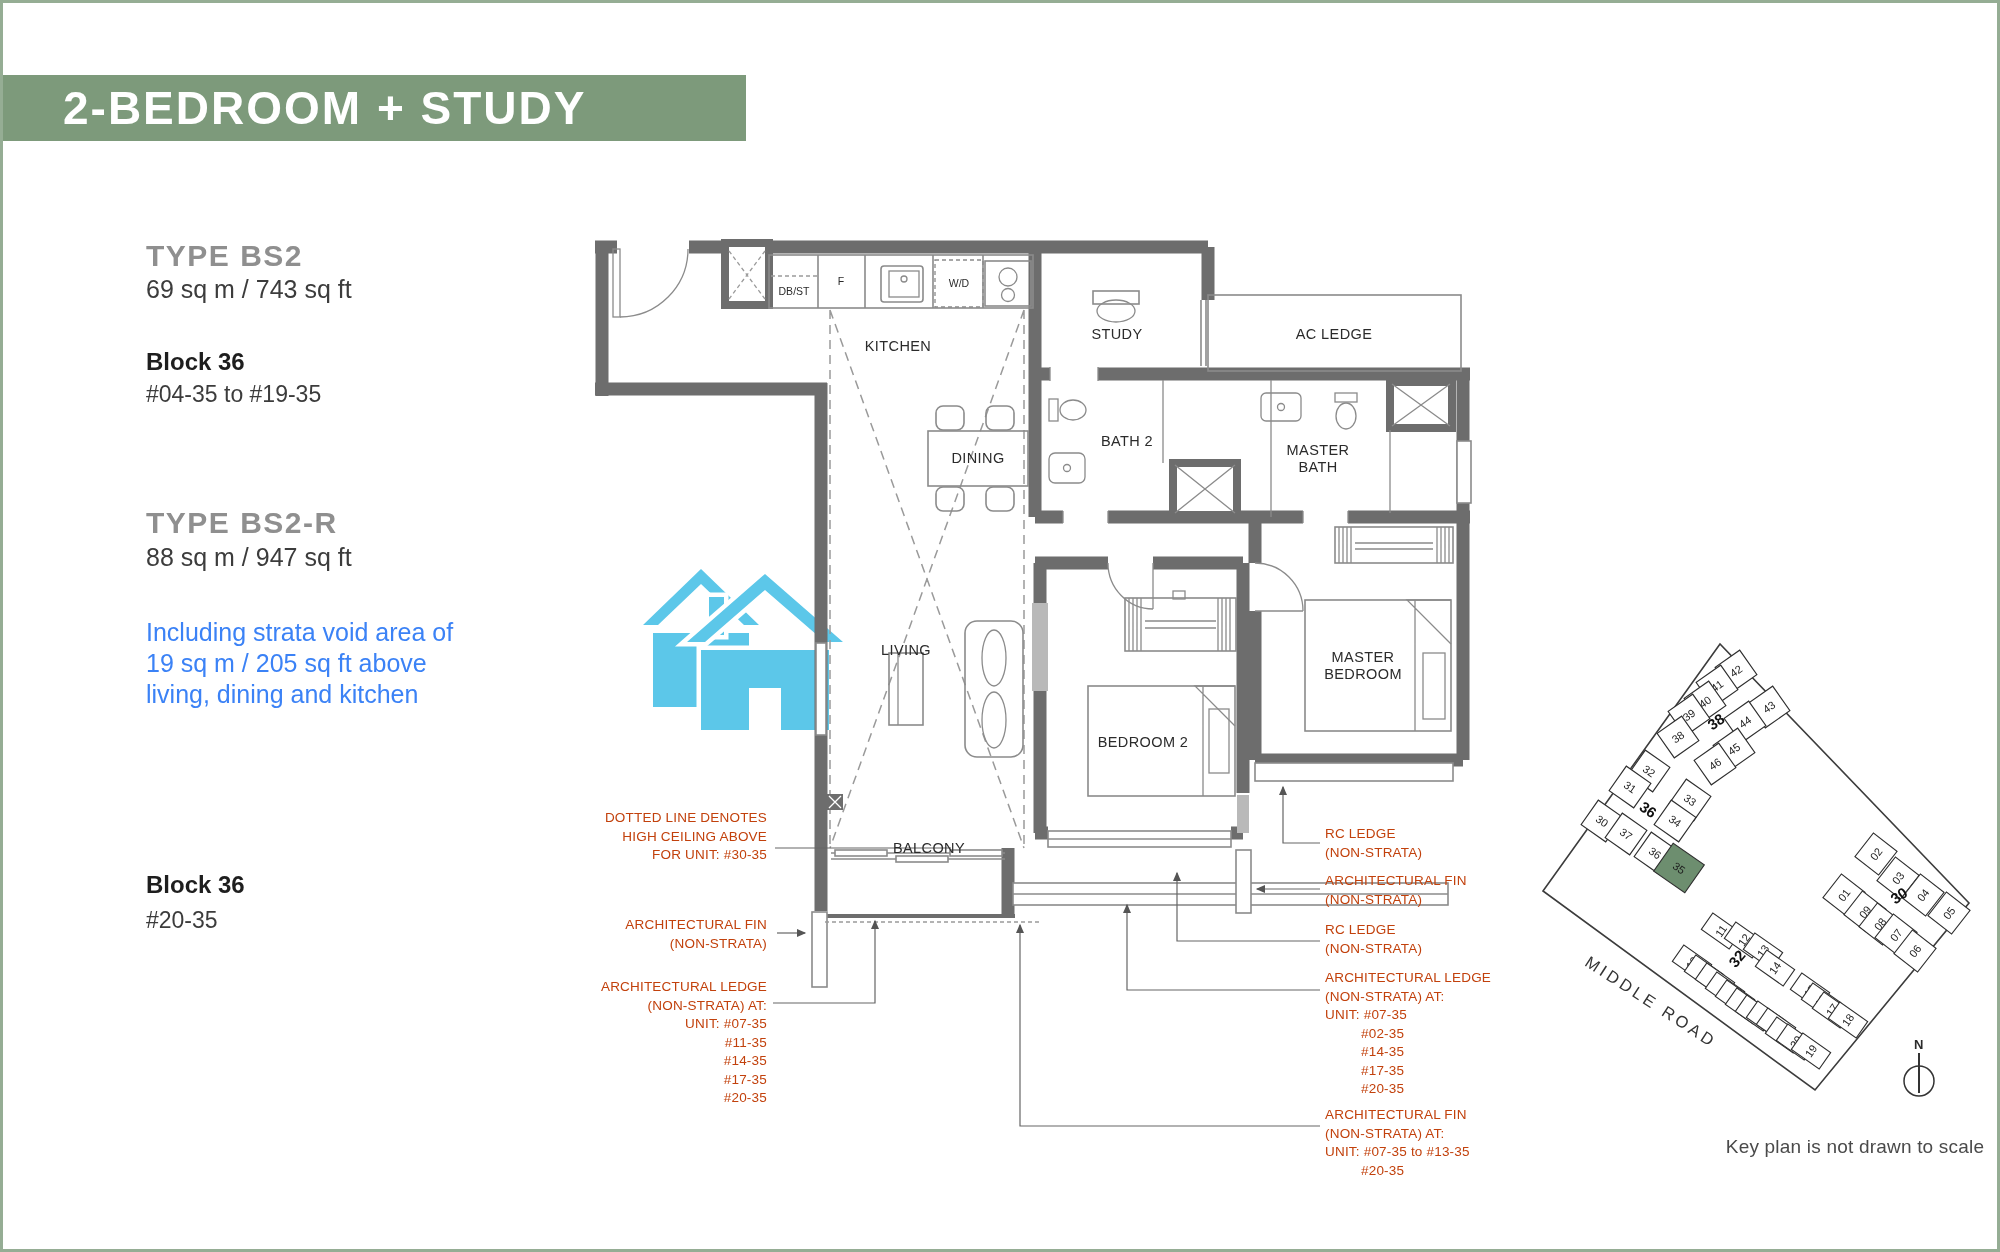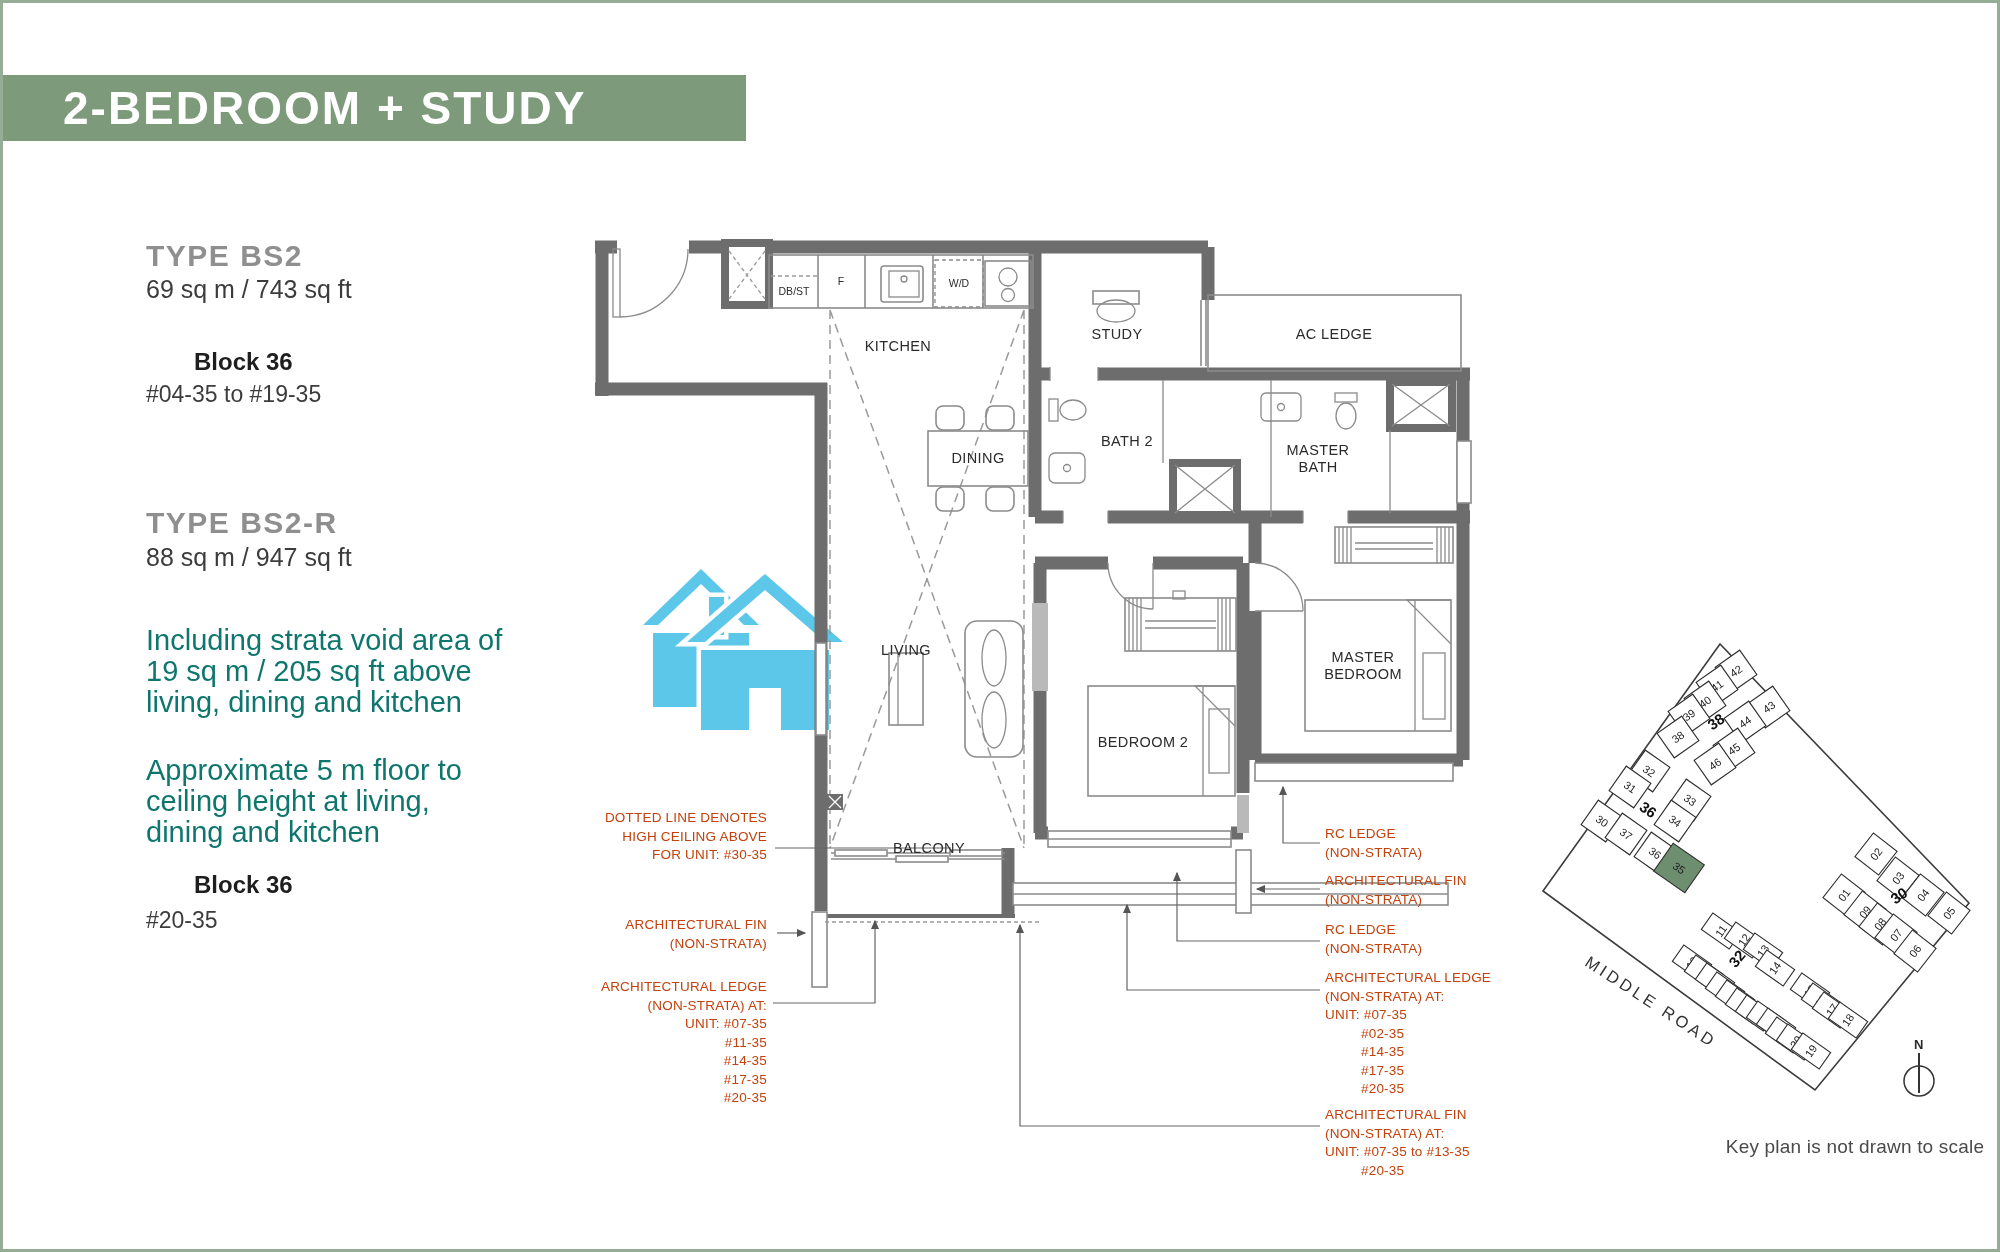--- a/index.html
+++ b/index.html
@@ -9,23 +9,23 @@
   html,body{margin:0;padding:0;background:#fff;}
   .page{position:relative;width:2000px;height:1252px;background:#fff;
         border:3px solid var(--border);box-sizing:border-box;overflow:hidden;
         font-family:"Liberation Sans",sans-serif;}
   .banner{position:absolute;left:0;top:72px;width:743px;height:66px;background:var(--accent);}
   .banner .t{padding-left:60px;line-height:66px;font-size:46px;font-weight:bold;
              color:#fff;letter-spacing:2px;white-space:nowrap;}
   .abs{position:absolute;white-space:nowrap;}
   .h-type{font-size:30px;font-weight:bold;color:#8f8f8f;letter-spacing:1.5px;}
   .h-area{font-size:25px;color:#3c3c3c;}
-  .h-block{font-size:24px;font-weight:bold;color:#1e1e1e;margin-left:48px;}
+  .h-block{font-size:24px;font-weight:bold;color:#1e1e1e;}
   .h-units{font-size:23px;color:#3c3c3c;}
-  .h-note{font-size:29px;color:#0f766e;line-height:31px;margin-top:8px;}
+  .h-note{font-size:25px;color:#3b82f6;line-height:31px;}
   .lbl{position:absolute;transform:translate(-50%,-50%);font-size:14.5px;color:#2b2b2b;
        letter-spacing:.4px;text-align:center;white-space:nowrap;line-height:17px;}
   .lbl-dbst,.lbl-fridge,.lbl-wd{font-size:10.5px;letter-spacing:0;}
   .lbl-middleroad{font-size:16.5px;letter-spacing:3.5px;color:#333;
        transform:translate(-50%,-50%) rotate(33deg);}
   .lbl-northn{font-size:13px;font-weight:bold;}
   .lbl-keynote{font-size:19px;color:#4a4a4a;letter-spacing:.2px;}
   .ann{position:absolute;font-size:13.5px;line-height:18.5px;color:#c2410c;
        letter-spacing:.2px;white-space:nowrap;}
   .ann.left{text-align:right;}
@@ -59,25 +59,20 @@
   <div class="abs h-area" style="left:143px;top:272px">69 sq m / 743 sq ft</div>
   <div class="abs h-block" style="left:143px;top:345px">Block 36</div>
   <div class="abs h-units" style="left:143px;top:378px">#04-35 to #19-35</div>
 
   <div class="abs h-type" style="left:143px;top:503px">TYPE BS2-R</div>
   <div class="abs h-area" style="left:143px;top:540px">88 sq m / 947 sq ft</div>
   <div class="abs h-note" style="left:143px;top:614px">
     <div>Including strata void area of</div>
     <div>19 sq m / 205 sq ft above</div>
     <div>living, dining and kitchen</div>
-  </div>
-  <div class="abs h-note" style="left:143px;top:744px">
-    <div>Approximate 5 m floor to</div>
-    <div>ceiling height at living,</div>
-    <div>dining and kitchen</div>
   </div>
   <div class="abs h-block" style="left:143px;top:868px">Block 36</div>
   <div class="abs h-units" style="left:143px;top:904px">#20-35</div>
 
   <svg width="2000" height="1252" viewBox="0 0 2000 1252">
     <defs>
       <marker id="arr" markerWidth="9" markerHeight="8" refX="7" refY="3.5" orient="auto">
         <path d="M0,0 L8,3.5 L0,7 Z" fill="#555"></path>
       </marker>
     </defs>

